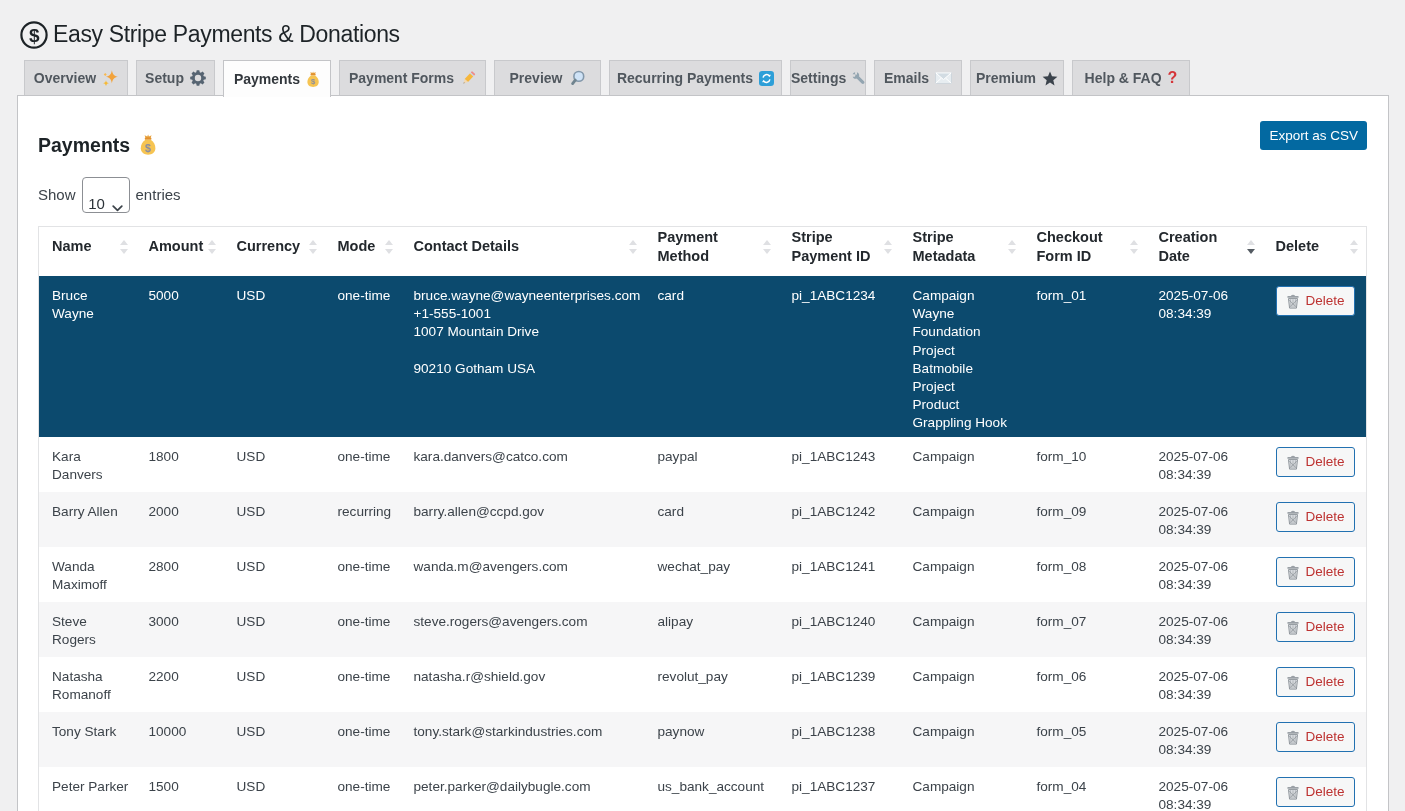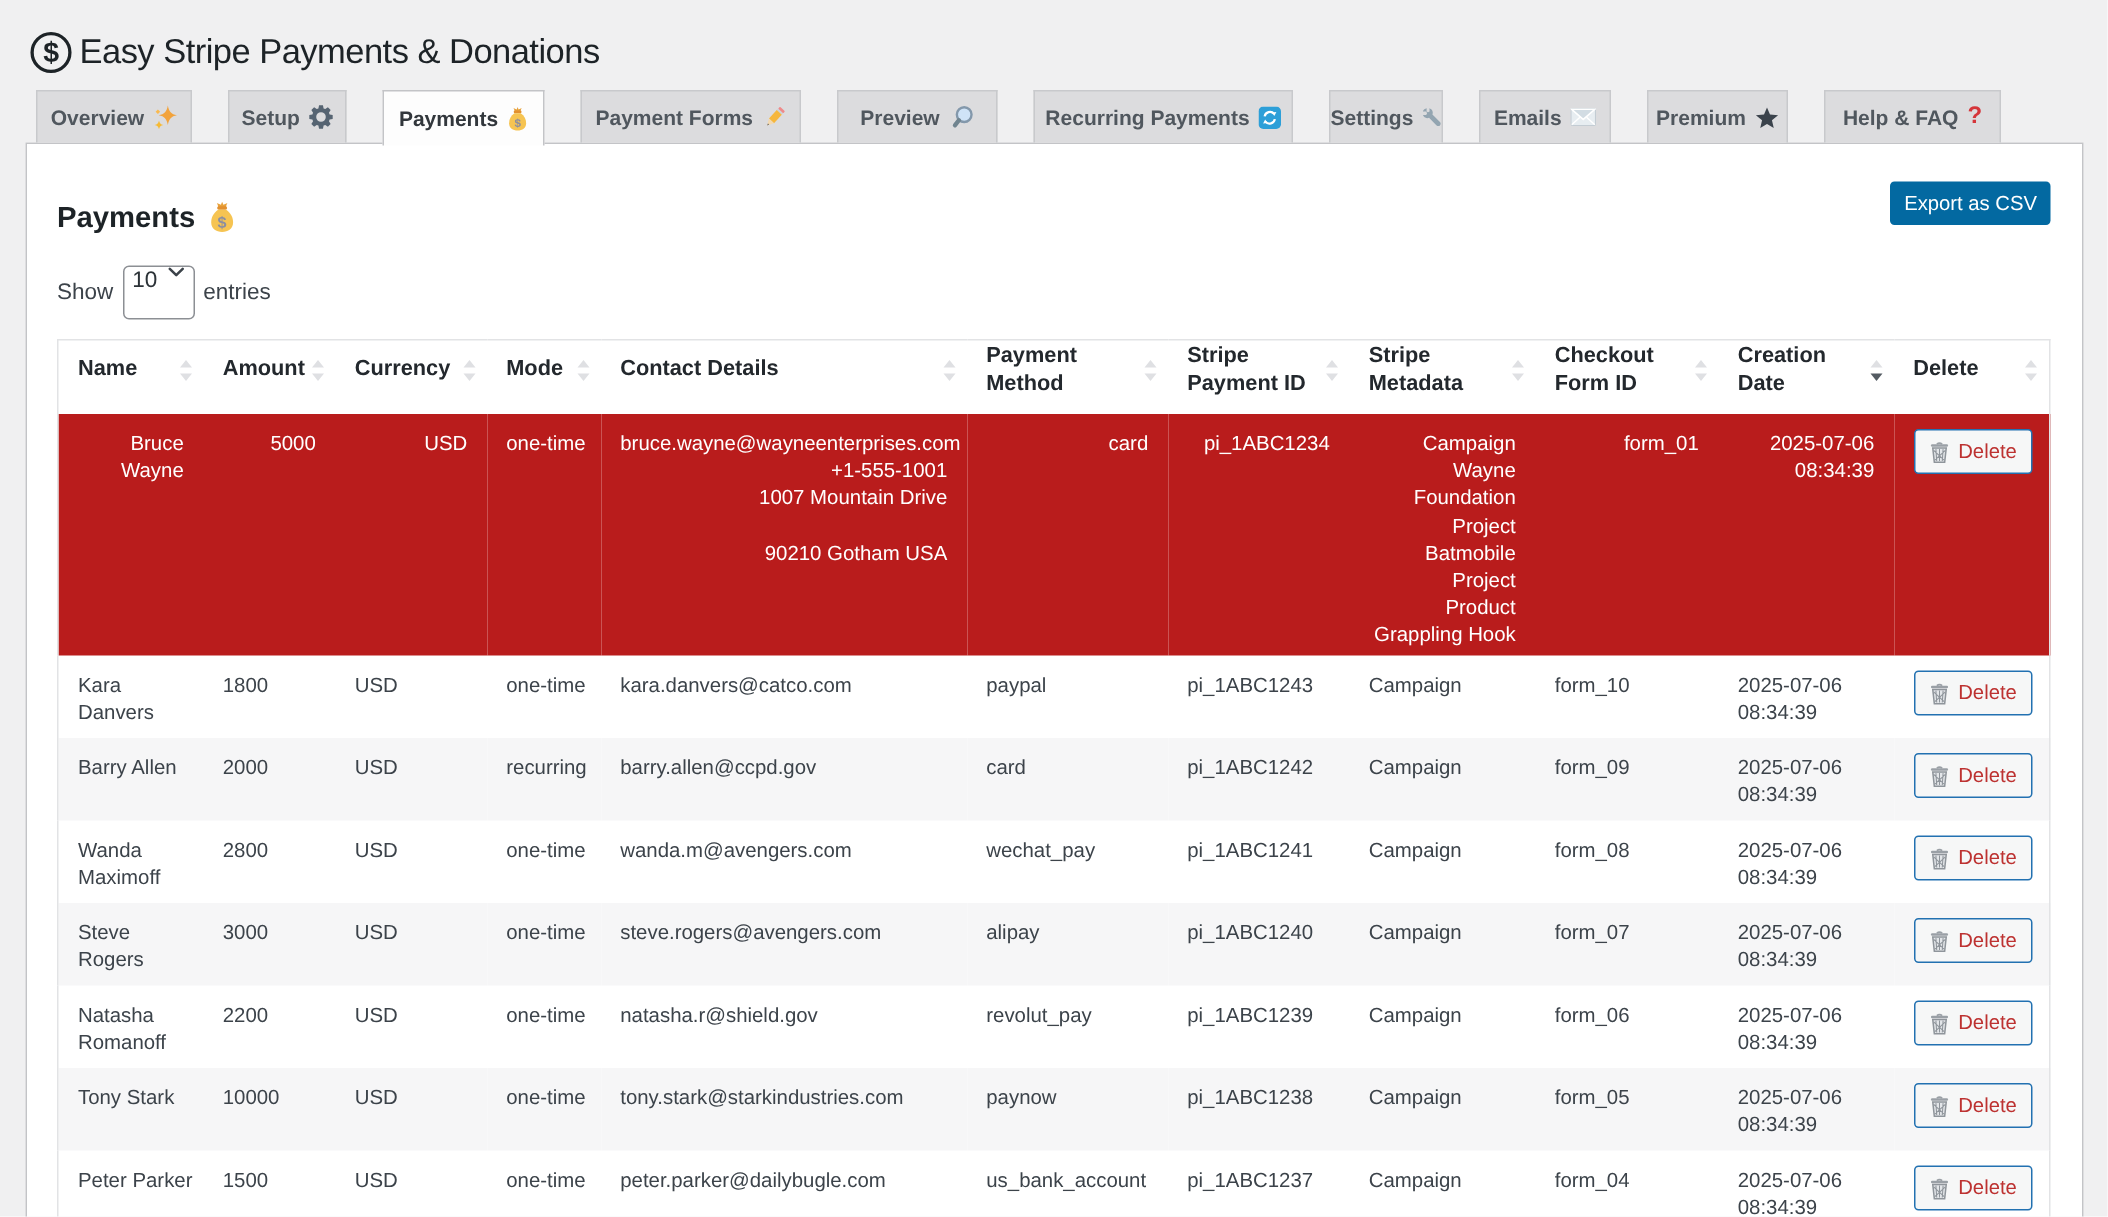--- a/index.html
+++ b/index.html
@@ -1,36 +1,36 @@
 <!DOCTYPE html>
 <html><head>
 <meta charset="utf-8">
 <style>
 html,body{margin:0;padding:0;}
 body{width:1405px;height:811px;overflow:hidden;background:#f0f0f1;font-family:"Liberation Sans",sans-serif;position:relative;}
 .h1wrap{position:absolute;left:20px;top:19px;display:flex;align-items:center;gap:5px;color:#1d2327;font-size:23px;letter-spacing:-0.35px;font-weight:400;}
-.tabs{position:absolute;left:24px;top:60px;display:flex;gap:24px;z-index:3;}
+.tabs{position:absolute;left:24px;top:60px;display:flex;gap:8px;z-index:3;}
 .tab{box-sizing:border-box;height:35px;display:flex;align-items:center;justify-content:center;gap:6px;background:#dcdcde;border:1px solid #c8c9cc;border-bottom:none;font-size:14px;font-weight:700;color:#50575e;}
 .tab.active{height:37px;background:#fdfdfd;color:#32373c;border-color:#c3c4c7;}
 .card{position:absolute;left:17px;top:95px;width:1370px;height:760px;background:#fff;border:1px solid #c3c4c7;z-index:1;}
 .ptitle{position:absolute;left:20px;top:36px;display:flex;align-items:center;gap:9px;font-size:19.5px;font-weight:700;color:#1d2327;height:26px;}
 .export{position:absolute;right:21px;top:25px;height:29px;padding:0 9px;background:#0369a1;color:#fff;font-size:13.5px;font-weight:400;border-radius:3px;display:flex;align-items:center;}
 .lenwrap{position:absolute;left:20px;top:80px;height:37px;display:flex;align-items:center;gap:6px;font-size:15px;color:#3c434a;}
-.sel{box-sizing:border-box;width:48px;height:36px;border:1px solid #8c8f94;border-radius:4px;background:#fff;display:flex;align-items:flex-start;justify-content:center;gap:7px;font-size:15px;color:#2c3338;}
+.sel{box-sizing:border-box;width:48px;height:36px;border:1px solid #8c8f94;border-radius:4px;background:#fff;display:flex;align-items:flex-end;justify-content:center;gap:7px;font-size:15px;color:#2c3338;}
 .searchwrap{position:absolute;right:21px;top:80px;display:flex;align-items:center;gap:4px;font-size:15px;color:#3c434a;}
 .sinput{box-sizing:border-box;width:201px;height:38px;border:1px solid #8c8f94;border-radius:4px;background:#fff;}
 table{position:absolute;left:20px;top:130px;width:1328px;border-collapse:collapse;table-layout:fixed;border:1px solid #e2e3e5;}
 th{box-sizing:border-box;height:49px;font-size:14.5px;font-weight:700;color:#23282d;text-align:left;vertical-align:middle;padding:0 22px 9px 13px;position:relative;line-height:19px;}
 td{vertical-align:top;padding:11.5px 13px 0 13px;font-size:13.6px;line-height:18.2px;color:#3c434a;white-space:nowrap;overflow:visible;}
 tr.rsel{background:#2271b1;}
 tr.rsel td{color:#fff;}
 tbody tr{height:55px;}
 tbody tr.rsel{height:161px;}
 tbody tr:nth-child(odd){background:#f6f6f7;}
-tbody tr.rsel{background:#b91c1c;text-align:right;}
+tbody tr.rsel{background:#0c4a6e;}
 .s{position:absolute;right:8px;top:50%;margin-top:-11.5px;width:8px;height:14px;}
 .s:before{content:"";position:absolute;top:0;left:0;width:0;height:0;border-left:4px solid transparent;border-right:4px solid transparent;border-bottom:5.5px solid #dfe0e3;}
 .s:after{content:"";position:absolute;bottom:0;left:0;width:0;height:0;border-left:4px solid transparent;border-right:4px solid transparent;border-top:5.5px solid #dfe0e3;}
 .s.dd:after{border-top-color:#545b62;}
 .del{display:inline-flex;align-items:center;gap:6px;height:28px;margin-top:-1px;padding:0 9px;background:#f6f7f7;border:1px solid #2271b1;border-radius:3px;color:#bd3231;font-size:13.5px;}
 .qm{color:#d5353a;font-weight:700;font-size:16px;}
 </style>
 </head>
 <body>
 <div class="h1wrap">

